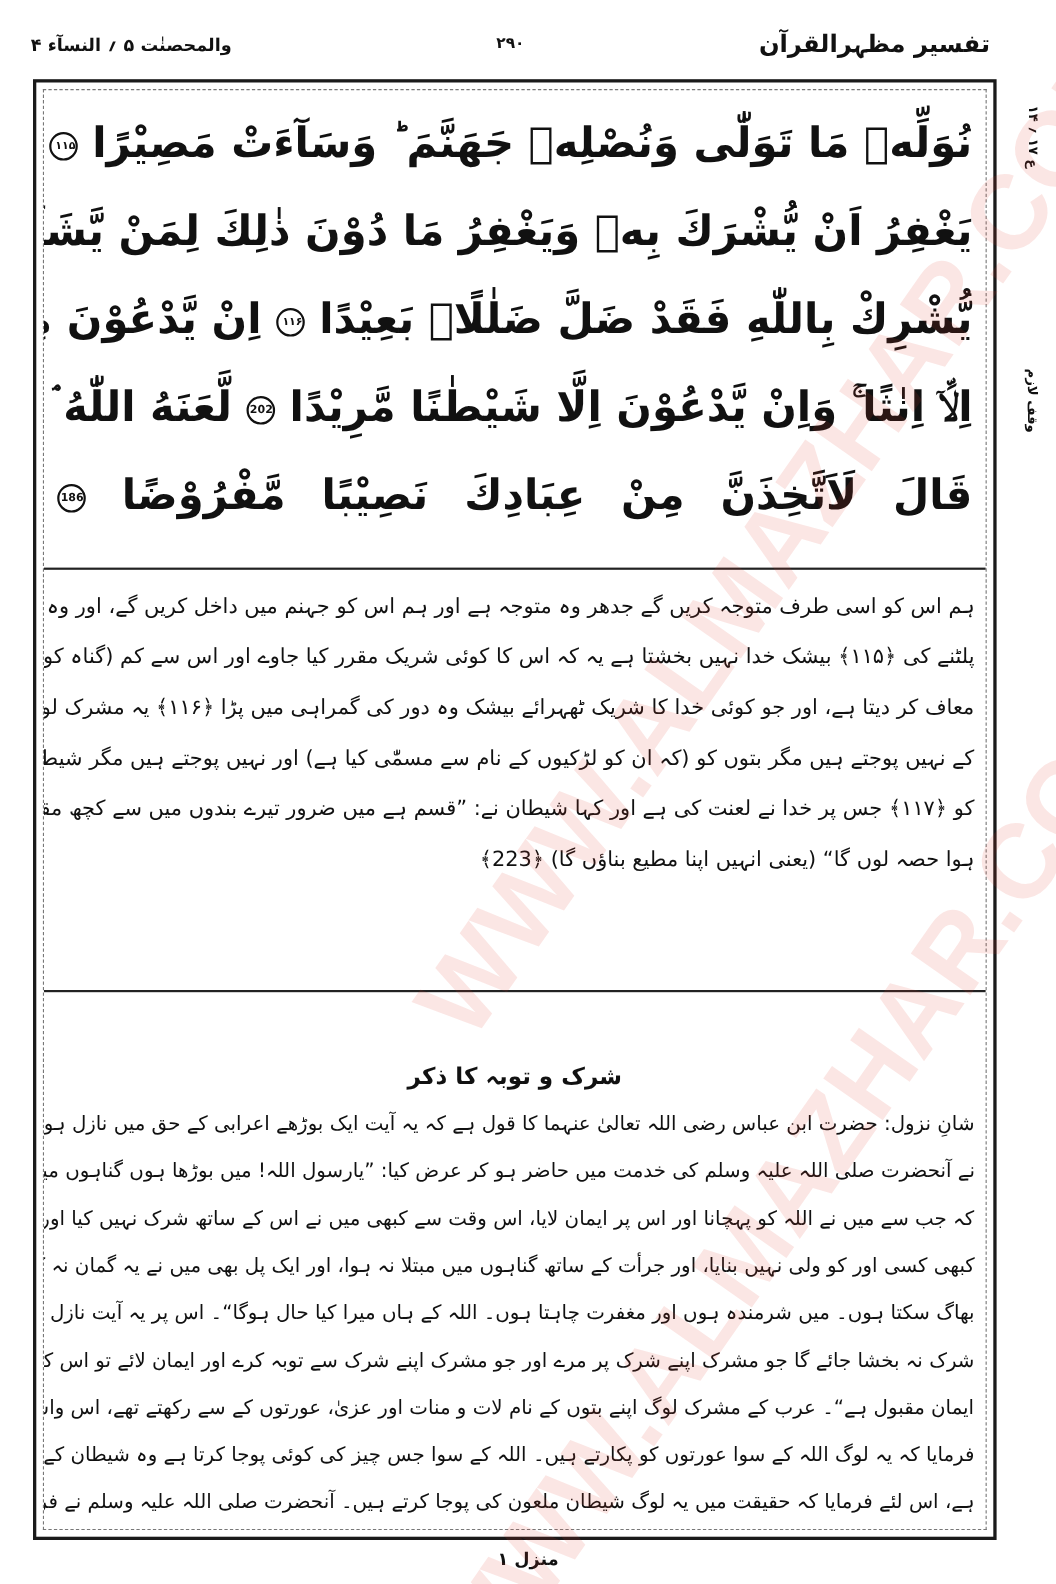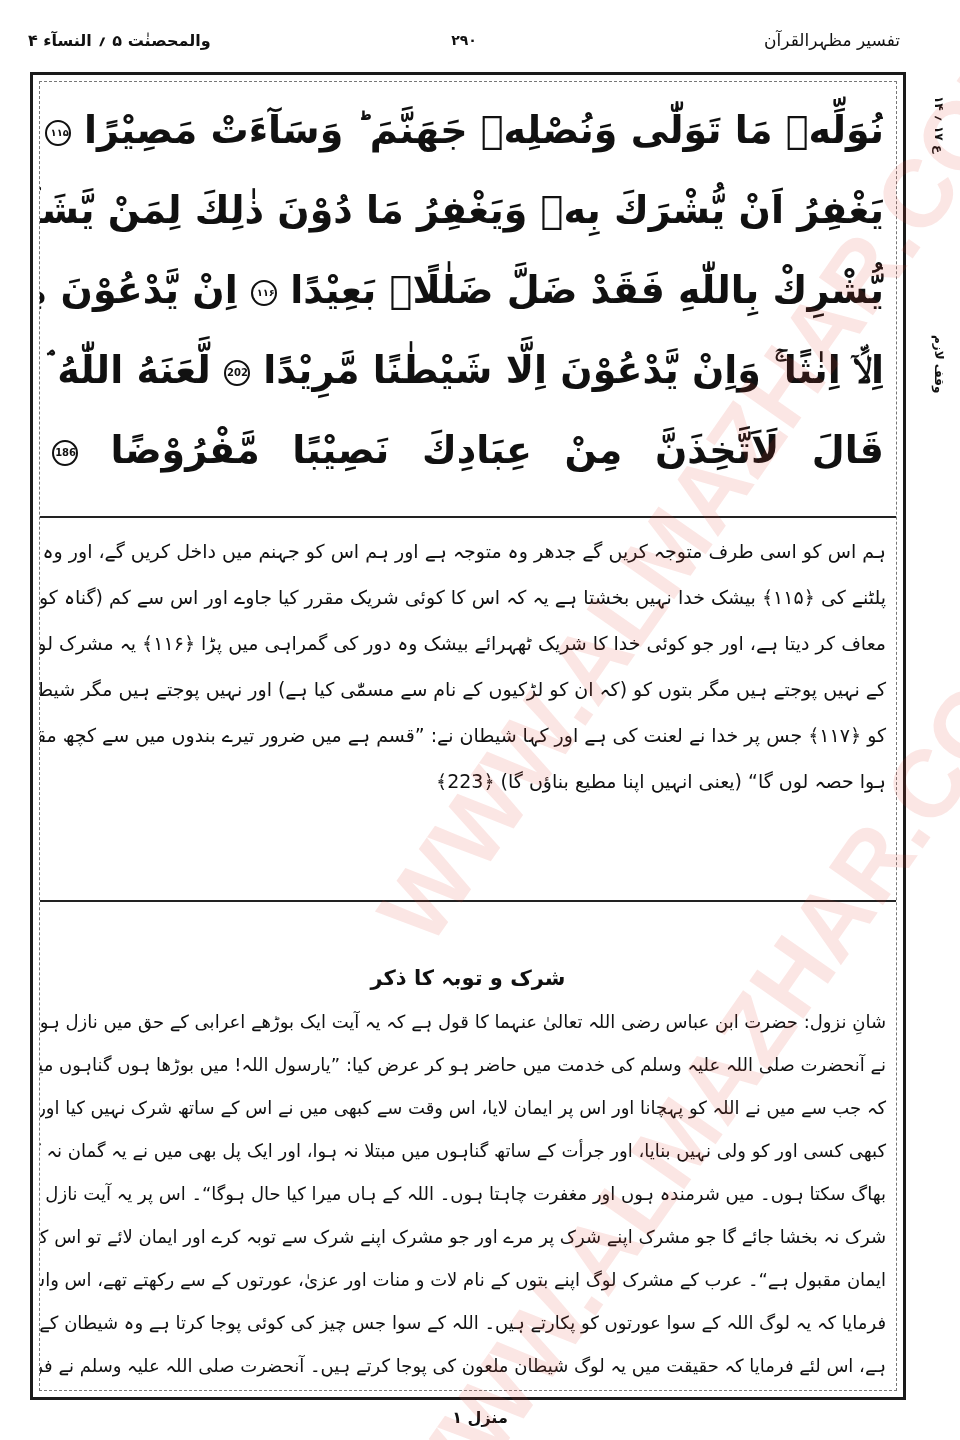--- a/index.html
+++ b/index.html
@@ -5,21 +5,21 @@
   html, body { margin: 0; padding: 0; background: #ffffff; }
   body {
     width: 960px; height: 1440px; position: relative; overflow: hidden;
     font-family: "DejaVu Sans", sans-serif; color: #111;
   }
   .header {
     position: absolute; top: 22px; left: 28px; right: 60px; height: 36px;
     display: flex; justify-content: space-between; align-items: center;
     direction: rtl;
   }
-  .header .title { font-size: 17px; font-weight: normal; }
+  .header .title { font-size: 22px; font-weight: bold; }
   .header .page-num { font-size: 14px; font-weight: bold; position: absolute; left: 50%; transform: translateX(-50%); }
   .header .juz-surah { font-size: 16px; font-weight: bold; }
 
   .frame {
     position: absolute; left: 30px; top: 72px; width: 876px; height: 1328px;
     border: 3px solid #1a1a1a; box-sizing: border-box; padding-left: 38px;
   }
   .frame-inner {
     position: absolute; left: 6px; top: 6px; right: 6px; bottom: 6px;
     border: 1px dashed #777;

